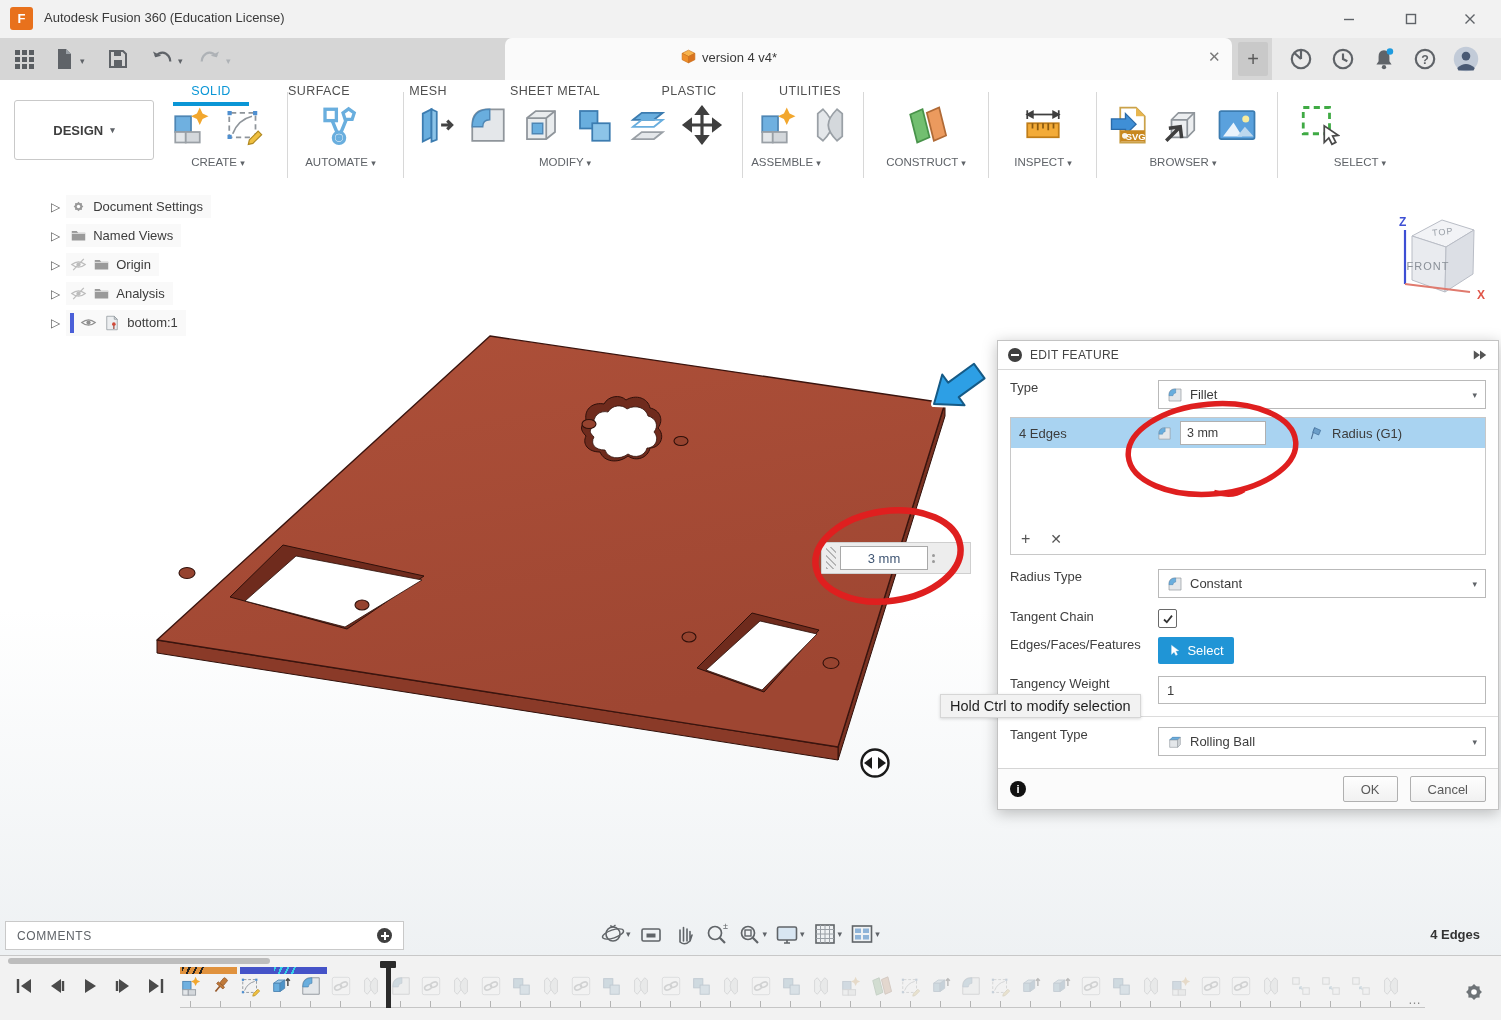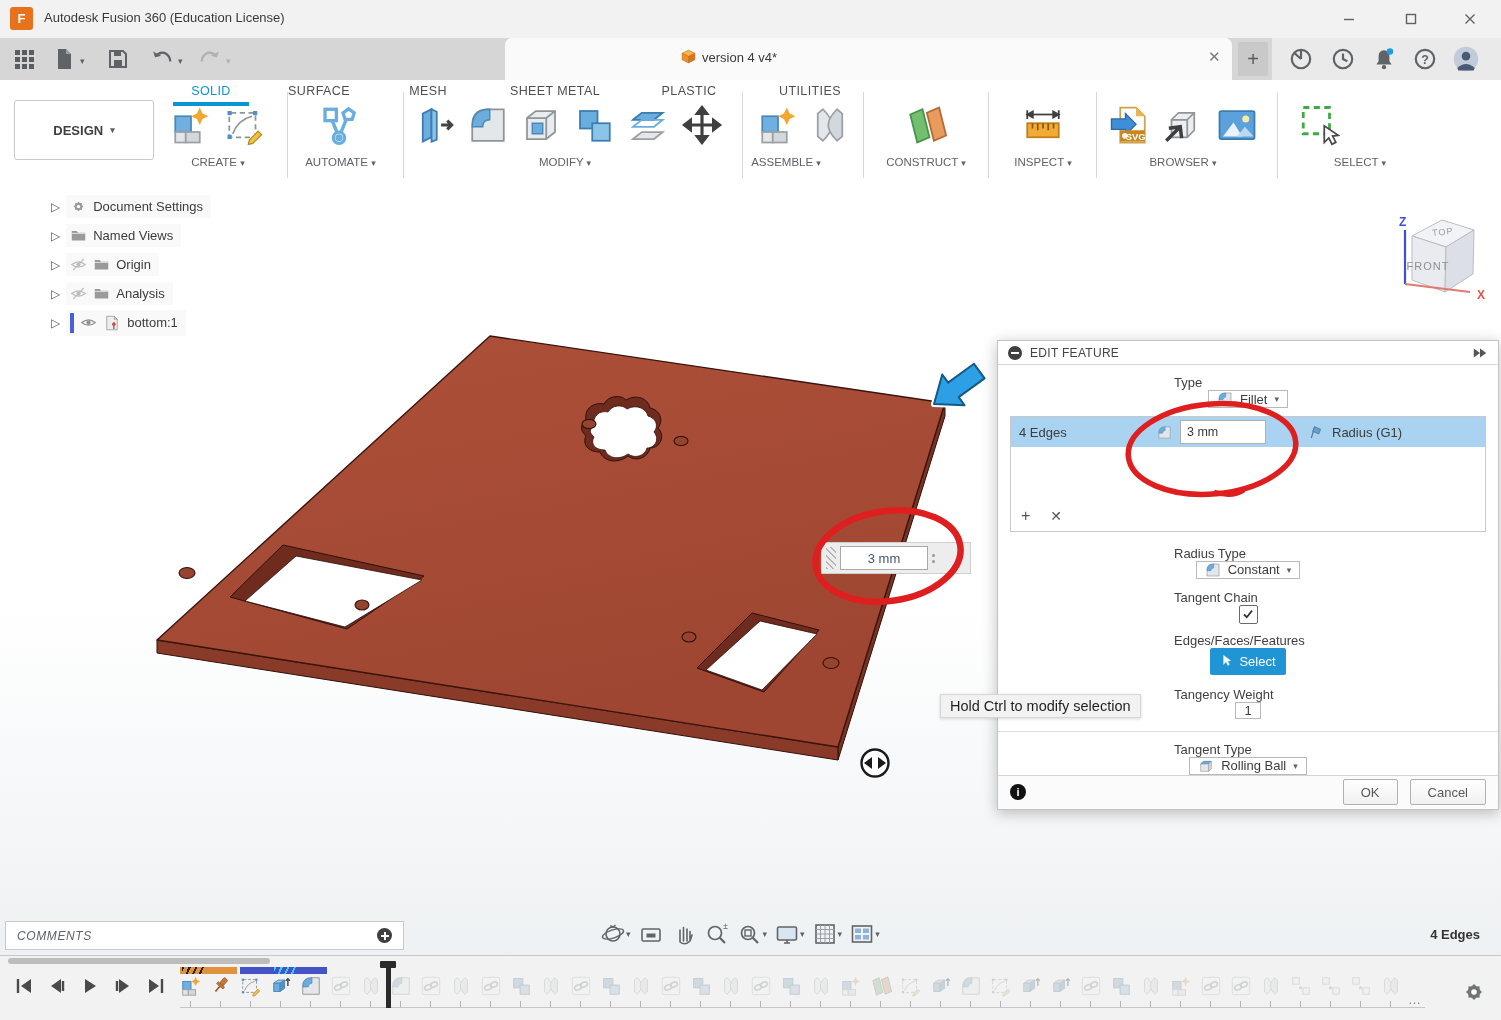--- a/index.html
+++ b/index.html
@@ -53,21 +53,21 @@
   .minuscirc::after{content:"";position:absolute;left:3px;top:6px;width:8px;height:2px;background:#fff;}
   .pluscirc{width:15px;height:15px;border-radius:50%;background:#3f3f3f;position:relative;}
   .pluscirc::before,.pluscirc::after{content:"";position:absolute;background:#fff;}
   .pluscirc::before{left:3.5px;top:6.5px;width:8px;height:2px;}
   .pluscirc::after{left:6.5px;top:3.5px;width:2px;height:8px;}
   
   .dialog{position:absolute;left:997px;top:340px;width:500px;height:468px;background:#fff;border:1px solid #c3c3c3;
           box-shadow:0 3px 14px rgba(0,0,0,.25);z-index:3;display:flex;flex-direction:column;font-size:13px;}
   .dlg-header{height:28px;border-bottom:1px solid #d8d8d8;display:flex;align-items:center;padding:0 10px;gap:8px;}
   .dlg-title{font-size:12px;color:#444;letter-spacing:.3px;flex:1;}
-  .drow{display:flex;align-items:center;margin:0 12px 0 12px;flex-direction:column;}
+  .drow{display:flex;margin:0 12px 0 12px;}
   .dlabel{width:148px;color:#3f3f3f;}
   .dd{flex:1;height:27px;border:1px solid #b9b9b9;background:#fff;display:flex;align-items:center;padding:0 8px;gap:7px;}
   .dd .caret{margin-left:auto;}
   .dtable{margin:8px 12px 0 12px;border:1px solid #c8c8c8;height:136px;display:flex;flex-direction:column;}
   .trow{height:30px;background:#a9d3f1;display:flex;align-items:center;padding:0 8px;gap:8px;}
   .trow .c1{width:130px;}
   .mini-input{width:72px;height:22px;background:#fff;border:1px solid #b0b0b0;display:flex;align-items:center;padding:0 6px;font-size:12.5px;}
   .tactions{margin-top:auto;display:flex;align-items:center;gap:20px;padding:6px 10px;font-size:16px;color:#555;}
   .selbtn{height:27px;width:76px;background:#2095d6;color:#fff;display:flex;align-items:center;justify-content:center;gap:5px;border-radius:2px;}
   .cb{width:17px;height:17px;border:1.6px solid #6a6a6a;border-radius:2px;background:#fff;display:flex;align-items:center;justify-content:center;}
@@ -88,21 +88,21 @@
             font-size:13px;color:#3f5573;}
   .dimdots{display:flex;flex-direction:column;gap:3px;}
   .dimdots i{width:3px;height:3px;border-radius:50%;background:#9a9a9a;}
   .annot{position:absolute;left:0;top:0;z-index:5;pointer-events:none;}
   .viewcube{position:absolute;left:1390px;top:200px;z-index:2;}
   
   .navbar{position:absolute;left:598px;top:920px;display:flex;align-items:center;gap:3px;z-index:2;}
   .navico{display:flex;align-items:center;color:#606468;padding:1px 2px;}
   .comments{position:absolute;left:5px;top:921px;width:375px;height:27px;background:#fff;border:1px solid #c9c9c9;
             display:flex;align-items:center;padding:0 11px;z-index:2;}
-  .comments .title{font-size:12px;color:#5f6368;letter-spacing:.6px;flex:1;font-style:italic;}
+  .comments .title{font-size:12px;color:#5f6368;letter-spacing:.6px;flex:1;}
   .selstatus{position:absolute;right:21px;top:927px;font-size:13px;font-weight:bold;color:#333;z-index:2;}
   
   .timeline{position:absolute;left:0;top:955px;width:1501px;height:65px;background:#f2f2f2;border-top:1px solid #c8c8c8;}
   .tl-scroll{position:absolute;left:8px;top:2px;width:262px;height:6px;background:#bdbdbd;border-radius:3px;}
   .tl-group{position:absolute;top:11px;height:7px;}
   .tl-hatch{position:absolute;top:0;height:7px;width:22px;}
   .playbtn{display:flex;align-items:center;justify-content:center;width:24px;height:24px;color:#4a4a4a;}
   .playbar{position:absolute;left:12px;top:18px;display:flex;gap:9px;}
   .tl-feats{position:absolute;left:180px;top:19px;height:40px;}
   .tl-ico{position:absolute;top:0;width:22px;height:22px;}

